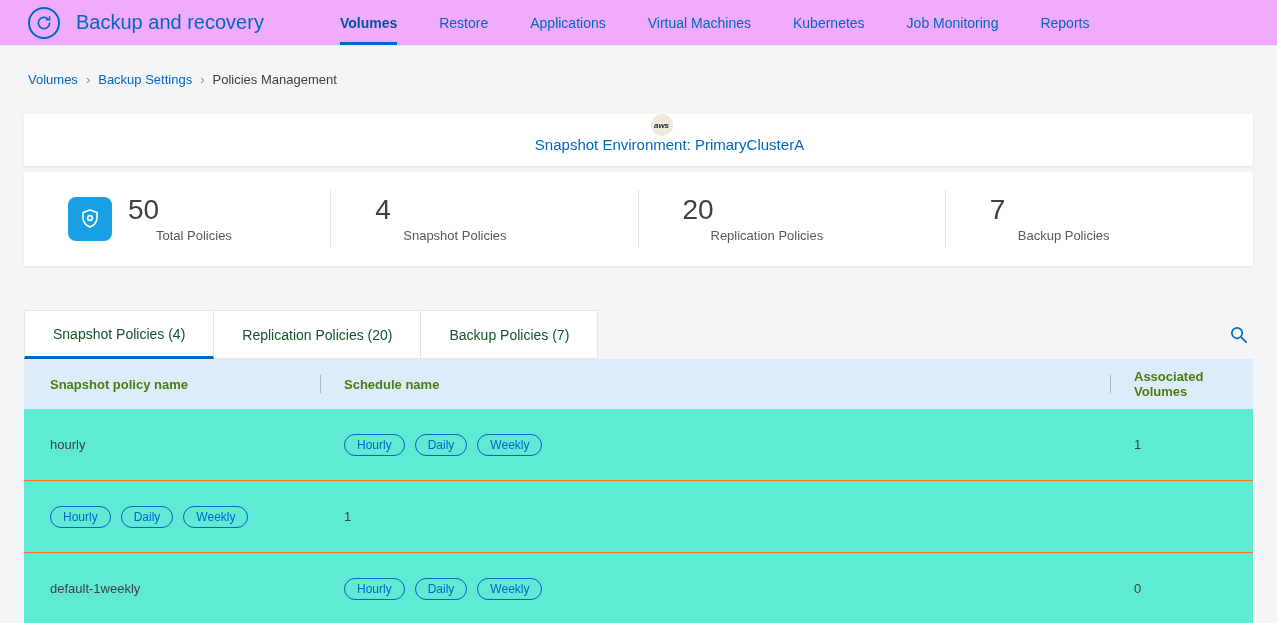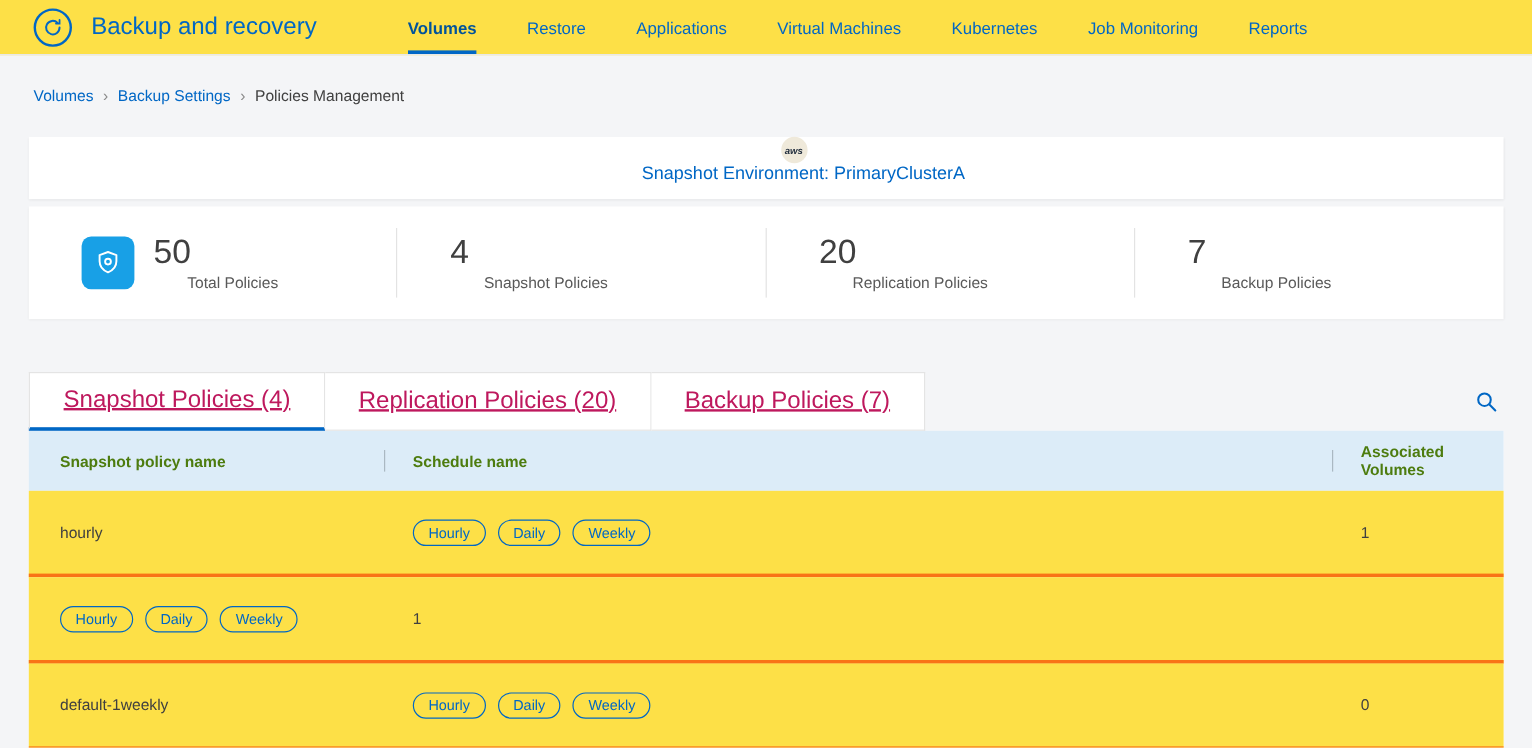--- a/index.html
+++ b/index.html
@@ -7,21 +7,21 @@
     width: 1277px; height: 623px;
     overflow: hidden;
     font-family: "Liberation Sans", "DejaVu Sans", sans-serif;
     background: #f4f5f7;
     color: #404040;
   }
 
   
   .topbar {
     height: 46px;
-    background: #fde047;
+    background: #f0abfc;
     border-bottom: 1px solid #e8e8e8;
     display: flex;
     align-items: center;
     padding: 0 28px;
   }
   .logo-circle {
     width: 32px; height: 32px;
     border-radius: 50%;
     border: 2px solid #0067c5;
     display: flex; align-items: center; justify-content: center;
@@ -138,25 +138,24 @@
     display: flex;
     align-items: stretch;
     height: 49px;
   }
   .tab {
     background: #fff;
     border: 1px solid #e4e4e4;
     border-left-width: 0;
     display: flex; align-items: center;
     padding: 0 28px;
-    font-size: 20px;
-    color: #be185d;
+    font-size: 14px;
+    color: #14532d;
     cursor: pointer;
     white-space: nowrap;
-    text-decoration: underline;
   }
   .tab:first-child { border-left-width: 1px; }
   .tab.active { border-bottom: 3px solid #0067c5; }
   .search-btn {
     margin-left: auto;
     align-self: center;
     width: 30px; height: 30px;
     display: flex; align-items: center; justify-content: center;
     cursor: pointer;
   }
@@ -181,24 +180,24 @@
     position: absolute;
     left: 0; top: 50%;
     transform: translateY(-50%);
     height: 18px; width: 1px;
     background: #aab8c2;
   }
   .t-cell { padding-left: 24px; }
   .t-cell:first-child { padding-left: 26px; }
   .t-body-row {
     height: 72px;
-    border-bottom: 3px solid #f97316;
+    border-bottom: 1px solid #f97316;
     font-size: 13px;
     color: #404040;
-    background: #fde047;
+    background: #5eead4;
   }
   .pills { display: flex; gap: 10px; }
   .pill {
     border: 1px solid #0067c5;
     color: #0067c5;
     font-size: 12px;
     border-radius: 11px;
     padding: 2px 12px;
     line-height: 16px;
     white-space: nowrap;

